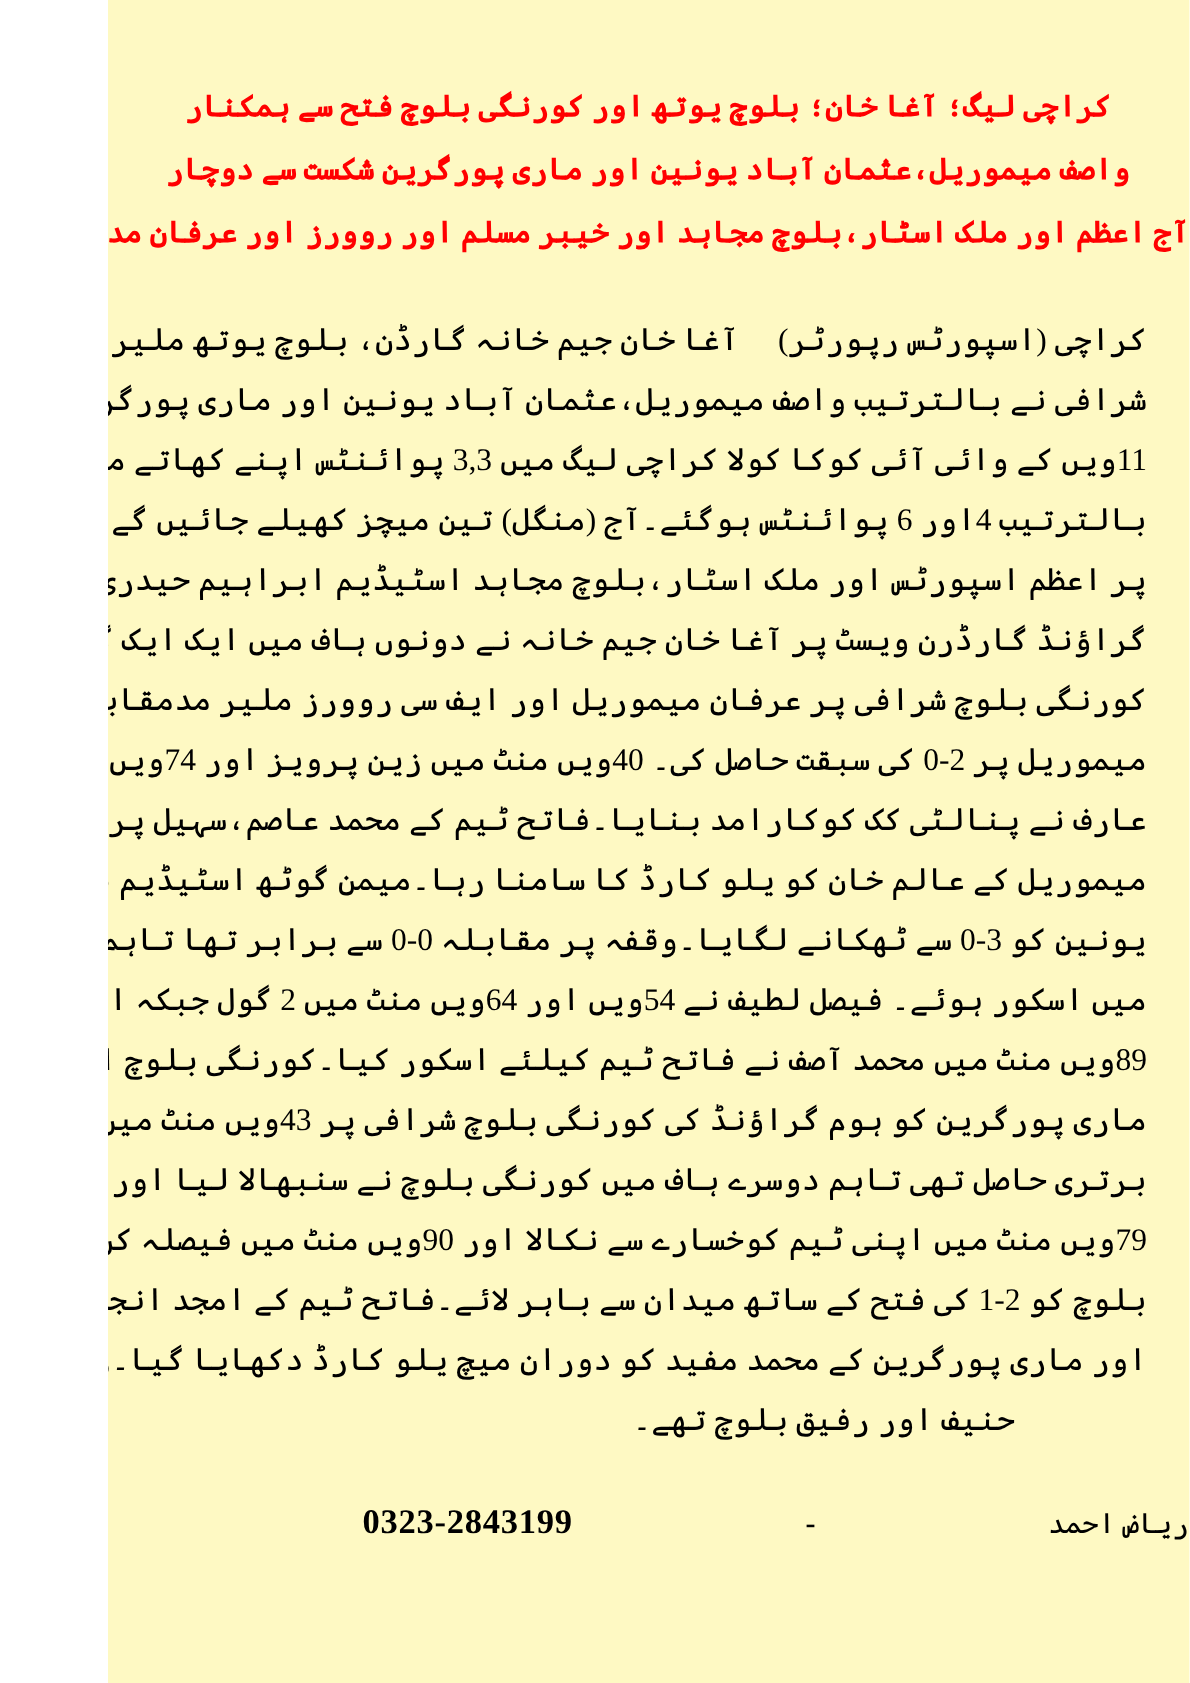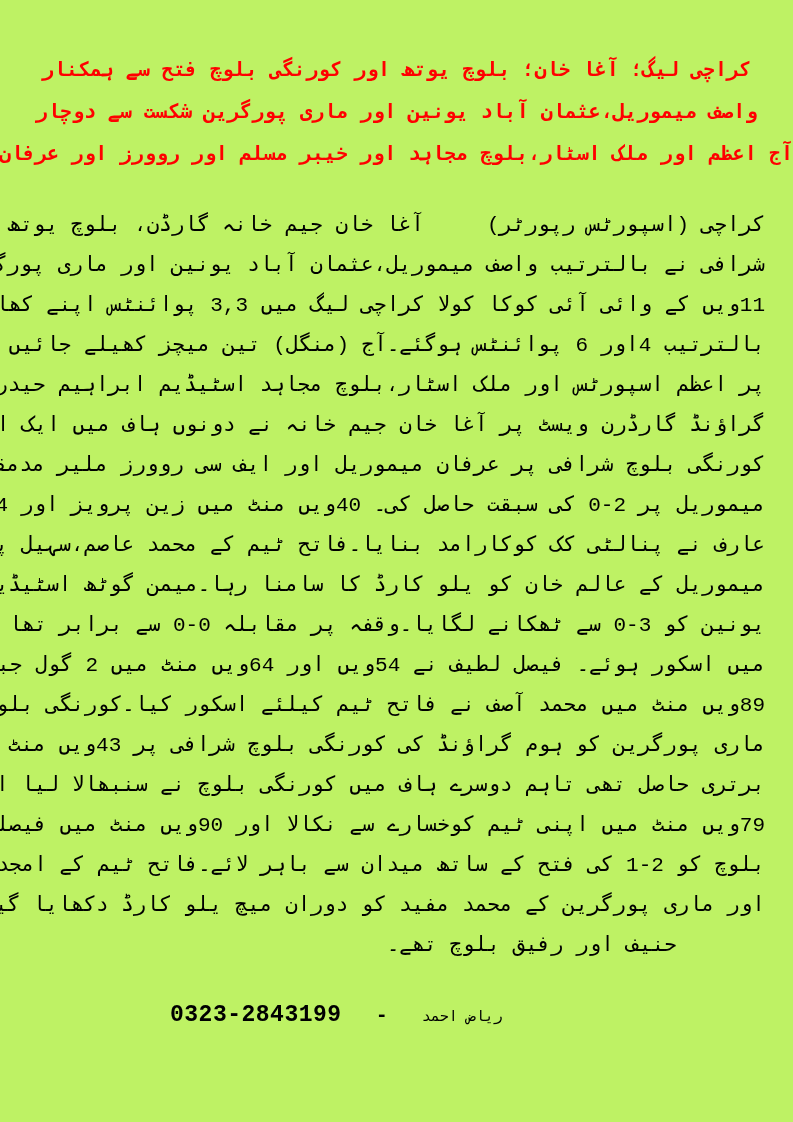--- a/index.html
+++ b/index.html
@@ -2,25 +2,25 @@
 <html lang="ur" dir="rtl"><head>
 <meta charset="utf-8">
 <style>
   html, body {
     margin: 0;
     padding: 0;
     background: #ffffff;
   }
   .page {
     position: relative;
-    width: 793px;
+    width: 721px;
     height: 1122px;
-    background: #bef264;
+    background: #fef9c3;
     overflow: hidden;
-    font-family: Liberation Mono, monospace;
+    font-family: Liberation Serif, serif;
     direction: rtl;
   }
   .headline {
     padding-top: 50px;
     text-align: center;
     direction: rtl;
   }
   .h-line {
     font-size: 20px;
     font-weight: bold;
@@ -43,35 +43,36 @@
   .b-line:last-child {
     padding-left: 0;
     padding-right: 88px;
   }
   .byline {
     direction: ltr;
     margin: 36px 0 0 170px;
     display: flex;
     flex-direction: row;
     align-items: baseline;
-    gap: 34px;
+    gap: 3px;
+    justify-content: space-between;
   }
   .phone {
     font-size: 23px;
     font-weight: bold;
     color: #000000;
     letter-spacing: 0.5px;
   }
   .sep {
     font-size: 20px;
     font-weight: bold;
     color: #000000;
   }
   .author {
-    font-size: 15px;
+    font-size: 19px;
     color: #000000;
     direction: rtl;
   }
 </style>
 </head>
 <body>
 
 <div class="page">
 
   <header class="headline" style="color: rgb(255, 0, 0);">

